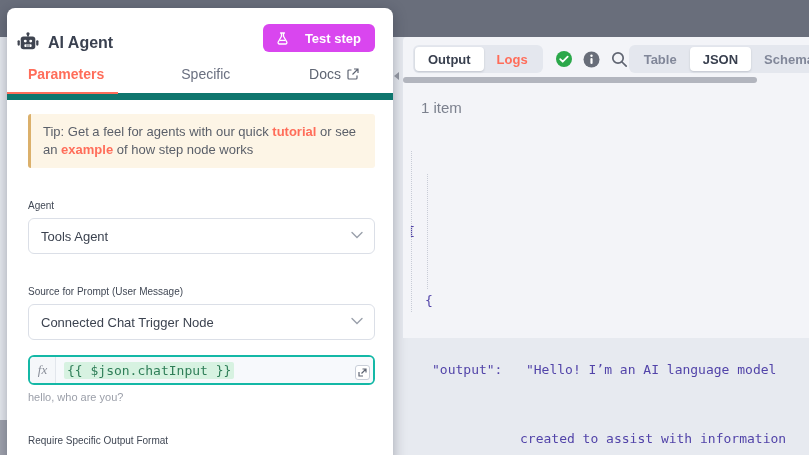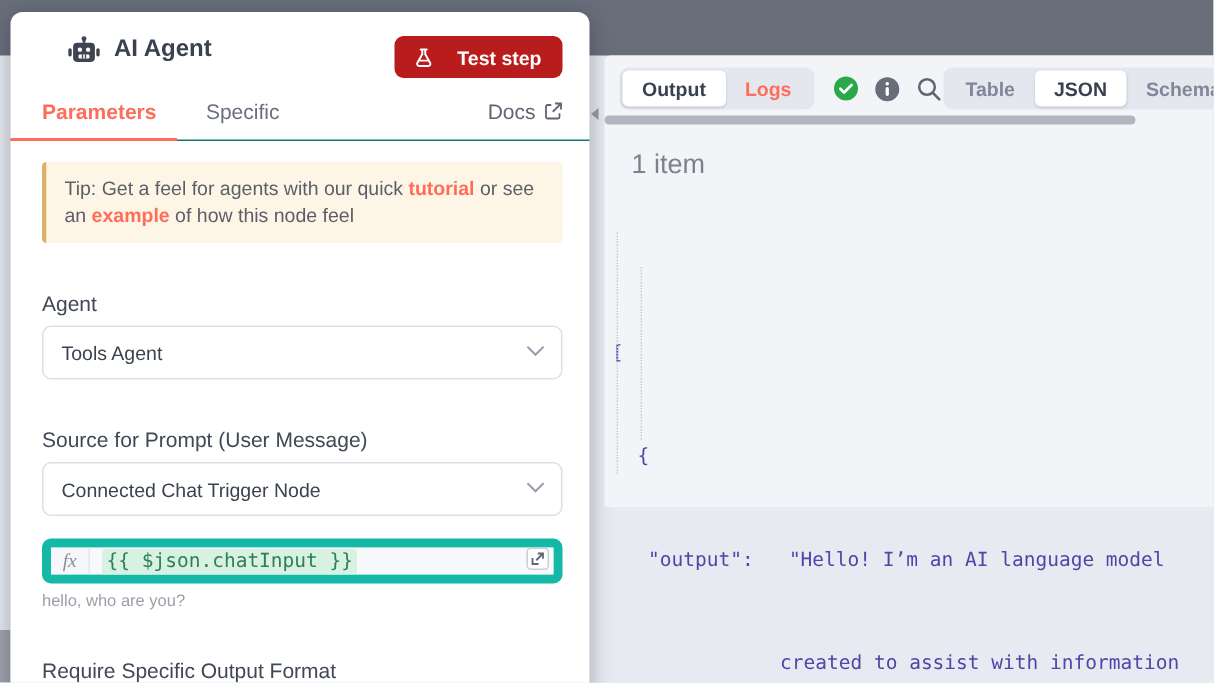--- a/index.html
+++ b/index.html
@@ -12,59 +12,60 @@
   }
   .top-strip { position:absolute; left:0; top:0; width:809px; height:37px; background:#696e7b; }
   .left-bottom-sliver { position:absolute; left:0; top:420px; width:7px; height:35px; background:#a0a3ae; }
 
   
   .card {
     position:absolute; left:7px; top:8px; width:386px; height:460px;
     background:#ffffff; border-radius:8px;
     box-shadow:0 3px 14px rgba(30,35,50,0.35);
   }
-  .card-header { display:flex; align-items:flex-start; padding:16px 18px 0 38px; }
+  .card-header { display:flex; align-items:flex-end; padding:16px 18px 0 10px; }
   .node-icon { width:22px; height:20px; margin-right:9px; flex:0 0 auto; }
   .card-title { font-size:16px; font-weight:bold; color:#3a4150; flex:1; }
   .test-btn {
     display:flex; align-items:center; gap:17px;
-    background:#b91c1c; color:#fff; border:none; border-radius:6px;
+    background:#d946ef; color:#fff; border:none; border-radius:6px;
     height:28px; padding:0 14px; font-size:13px; font-weight:bold;
     font-family:inherit; cursor:pointer;
   }
   .card-tabs {
     position:relative; display:flex; align-items:center;
-    margin-top:14px; padding:0 18px 11px 21px;
-    border-bottom:1px solid #0f766e;
+    margin-top:14px; padding:0 34px 11px 21px;
+    border-bottom:7px solid #0f766e;
+    gap:44px;
   }
   .tab { font-size:14px; color:#6a7080; cursor:pointer; }
   .tab.active { color:#ff6d5a; font-weight:bold; }
   .tab + .tab { margin-left:33px; }
   .tab-underline { position:absolute; left:0; bottom:-1px; width:111px; height:2px; background:#ff6d5a; }
   .docs-link { margin-left:auto; display:flex; align-items:center; gap:6px; color:#5f6573; font-size:14px; cursor:pointer; }
 
   .card-body { padding:14px 18px 0 21px; }
   .tip-box {
     background:#fdf5e6; border-left:3px solid #dbb06b; border-radius:3px;
     padding:9px 12px; font-size:13px; line-height:18px; color:#5a5f69;
   }
   .tip-link { color:#ff6d5a; font-weight:bold; cursor:pointer; }
 
   .field { margin-top:15px; }
-  .field-label { display:block; font-size:14px; color:#414855; margin-bottom:7px;margin-top:32px; }
+  .field-label { display:block; font-size:10px; color:#414855; margin-bottom:7px;margin-top:32px; }
   .select-box {
     position:relative; display:flex; align-items:center;
     height:36px; border:1px solid #dbdfe7; border-radius:6px;
     background:#fff; padding:0 30px 0 12px; color:#3c4350; cursor:pointer;
   }
   .select-chevron { position:absolute; right:11px; top:12px; }
 
   .expr-row {
     position:relative; display:flex; height:30px;
-    border:6px solid #14b8a6; border-radius:6px; overflow:hidden;
+    border:2px solid #14b8a6; border-radius:6px; overflow:hidden;
   }
   .fx-box {
     flex:0 0 26px; display:flex; align-items:center; justify-content:center;
     background:#f5f7fa; border-right:1px solid #e2e6ec;
     color:#8a8f9a; font-family:"Liberation Serif","DejaVu Serif",serif;
     font-style:italic; font-size:13px;
   }
   .expr-main { flex:1; display:flex; align-items:center; background:#f7f9fc; padding-left:8px; }
   .expr-text {
     font-family:"DejaVu Sans Mono","Liberation Mono",monospace;
@@ -105,21 +106,21 @@
   .icon-btn { width:18px; height:18px; display:flex; align-items:center; justify-content:center; cursor:pointer; background:none; border:none; padding:0; }
   .seg.views { margin-left:auto; margin-right:0; }
 
   .rp-scrollbar { position:relative; margin-top:4px; height:6px; width:100%; }
   .rp-scroll-thumb { position:absolute; left:0; top:0; width:354px; height:6px; background:#b2b5be; border-radius:3px; cursor:pointer; }
   .resize-arrow {
     position:absolute; left:394px; top:72px; width:0; height:0; cursor:pointer;
     border-top:4px solid transparent; border-bottom:4px solid transparent; border-right:5px solid #8b8f9a;
   }
 
-  .rp-meta { margin:16px 0 0 18px; color:#7c818e; font-size:18px; }
+  .rp-meta { margin:16px 0 0 18px; color:#7c818e; font-size:15px; }
   .rp-code {
     position:relative; margin-top:12px; overflow:hidden;
     font-family:"DejaVu Sans Mono","Liberation Mono",monospace;
     font-size:13px; line-height:23px; color:#5244a9; white-space:pre;
   }
   .code-line { white-space:pre; }
   .ind0 { padding-left:5px; }
   .ind1 { padding-left:22px; }
   .ind2 { padding-left:29px; }
   .ind3 { padding-left:117px; }
@@ -167,21 +168,21 @@
         <path d="M4.5 2H2a1 1 0 0 0-1 1v7a1 1 0 0 0 1 1h7a1 1 0 0 0 1-1V7.5" fill="none" stroke="#5f6573" stroke-width="1.2"></path>
         <path d="M7 1h4v4M11 1L5.5 6.5" fill="none" stroke="#5f6573" stroke-width="1.2"></path>
       </svg>
     </span>
     <div class="tab-underline"></div>
   </div>
 
   <div class="card-body">
 
     <div class="tip-box">
-      <span>Tip: Get a feel for agents with our quick </span><span class="tip-link">tutorial</span><span> or see an </span><span class="tip-link">example</span><span> of how this node feel</span>
+      <span>Tip: Get a feel for agents with our quick </span><span class="tip-link">tutorial</span><span> or see an </span><span class="tip-link">example</span><span> of how step node works</span>
     </div>
 
     <div class="field">
       <label class="field-label">Agent</label>
       <div class="select-box">
         <span>Tools Agent</span>
         <svg class="select-chevron" width="12" height="8" viewBox="0 0 12 8">
           <path d="M1 1.5l5 5 5-5" fill="none" stroke="#9aa0ab" stroke-width="1.4" stroke-linecap="round"></path>
         </svg>
       </div>

